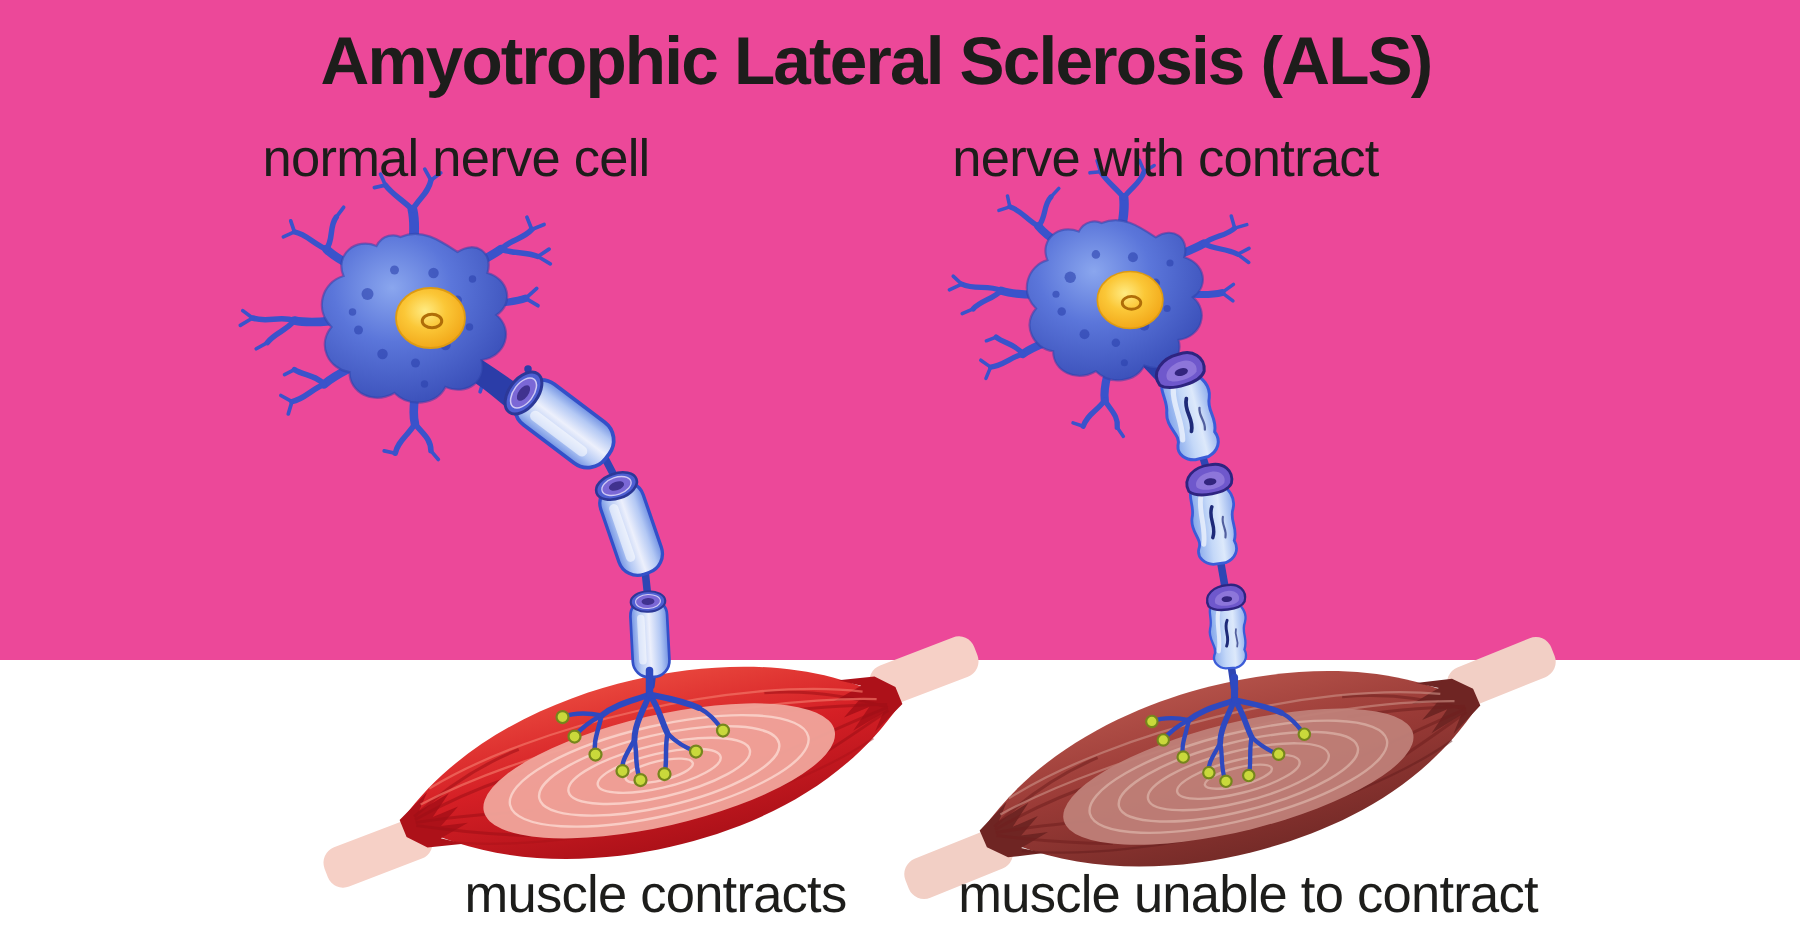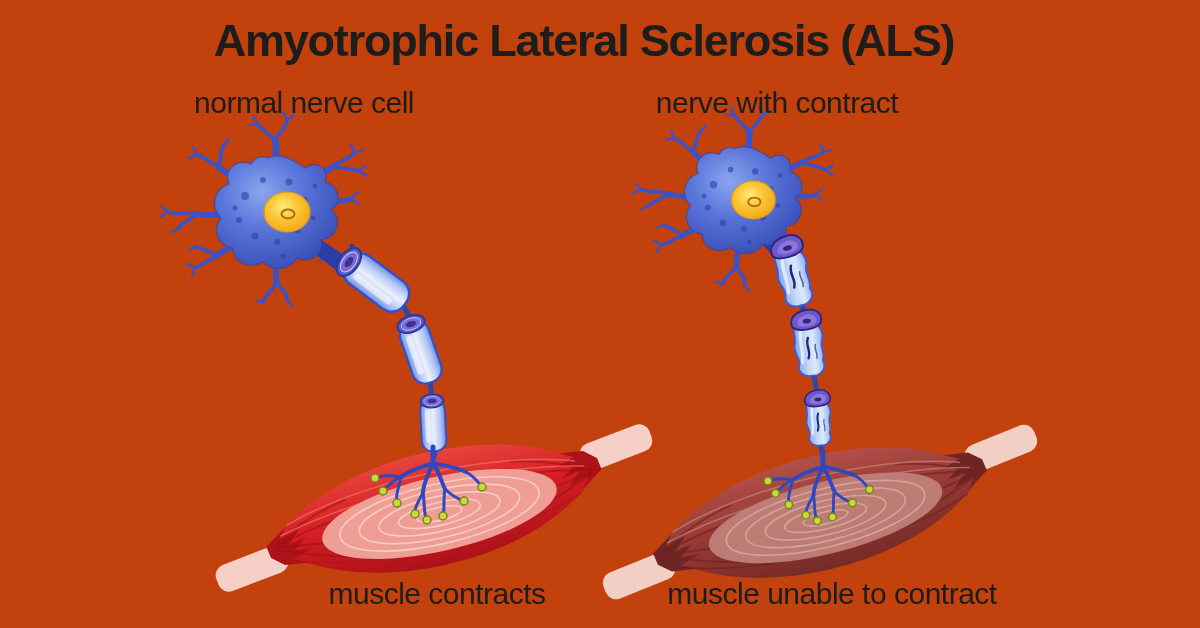--- a/index.html
+++ b/index.html
@@ -1,26 +1,26 @@
 <!DOCTYPE html>
 <html><head>
 <meta charset="utf-8">
 <style>
   html,body{margin:0;padding:0;background:#ffffff;}
   body{width:1200px;height:628px;overflow:hidden;font-family:"Liberation Sans",sans-serif;}
-  .stage{position:relative;width:1200px;height:628px;background:#c2410c;}
+  .stage{position:relative;width:1200px;height:440px;background:#ec4899;}
   .stage svg{position:absolute;left:0;top:0;}
   .title{
     position:absolute;top:15px;left:584px;transform:translateX(-50%);
     margin:0;font-size:45px;font-weight:700;letter-spacing:-1.2px;
     color:#1d1d1b;white-space:nowrap;
   }
   .lbl{
     position:absolute;transform:translateX(-50%);
-    font-size:30px;font-weight:400;letter-spacing:-0.5px;
+    font-size:35px;font-weight:400;letter-spacing:-0.5px;
     color:#1d1d1b;white-space:nowrap;
   }
   .lbl-normal{left:304px;top:86px;}
   .lbl-sclerosis{left:777px;top:86px;}
   .lbl-contracts{left:437px;top:577px;}
   .lbl-unable{left:832px;top:577px;}
 </style>
 </head>
 <body>
 

